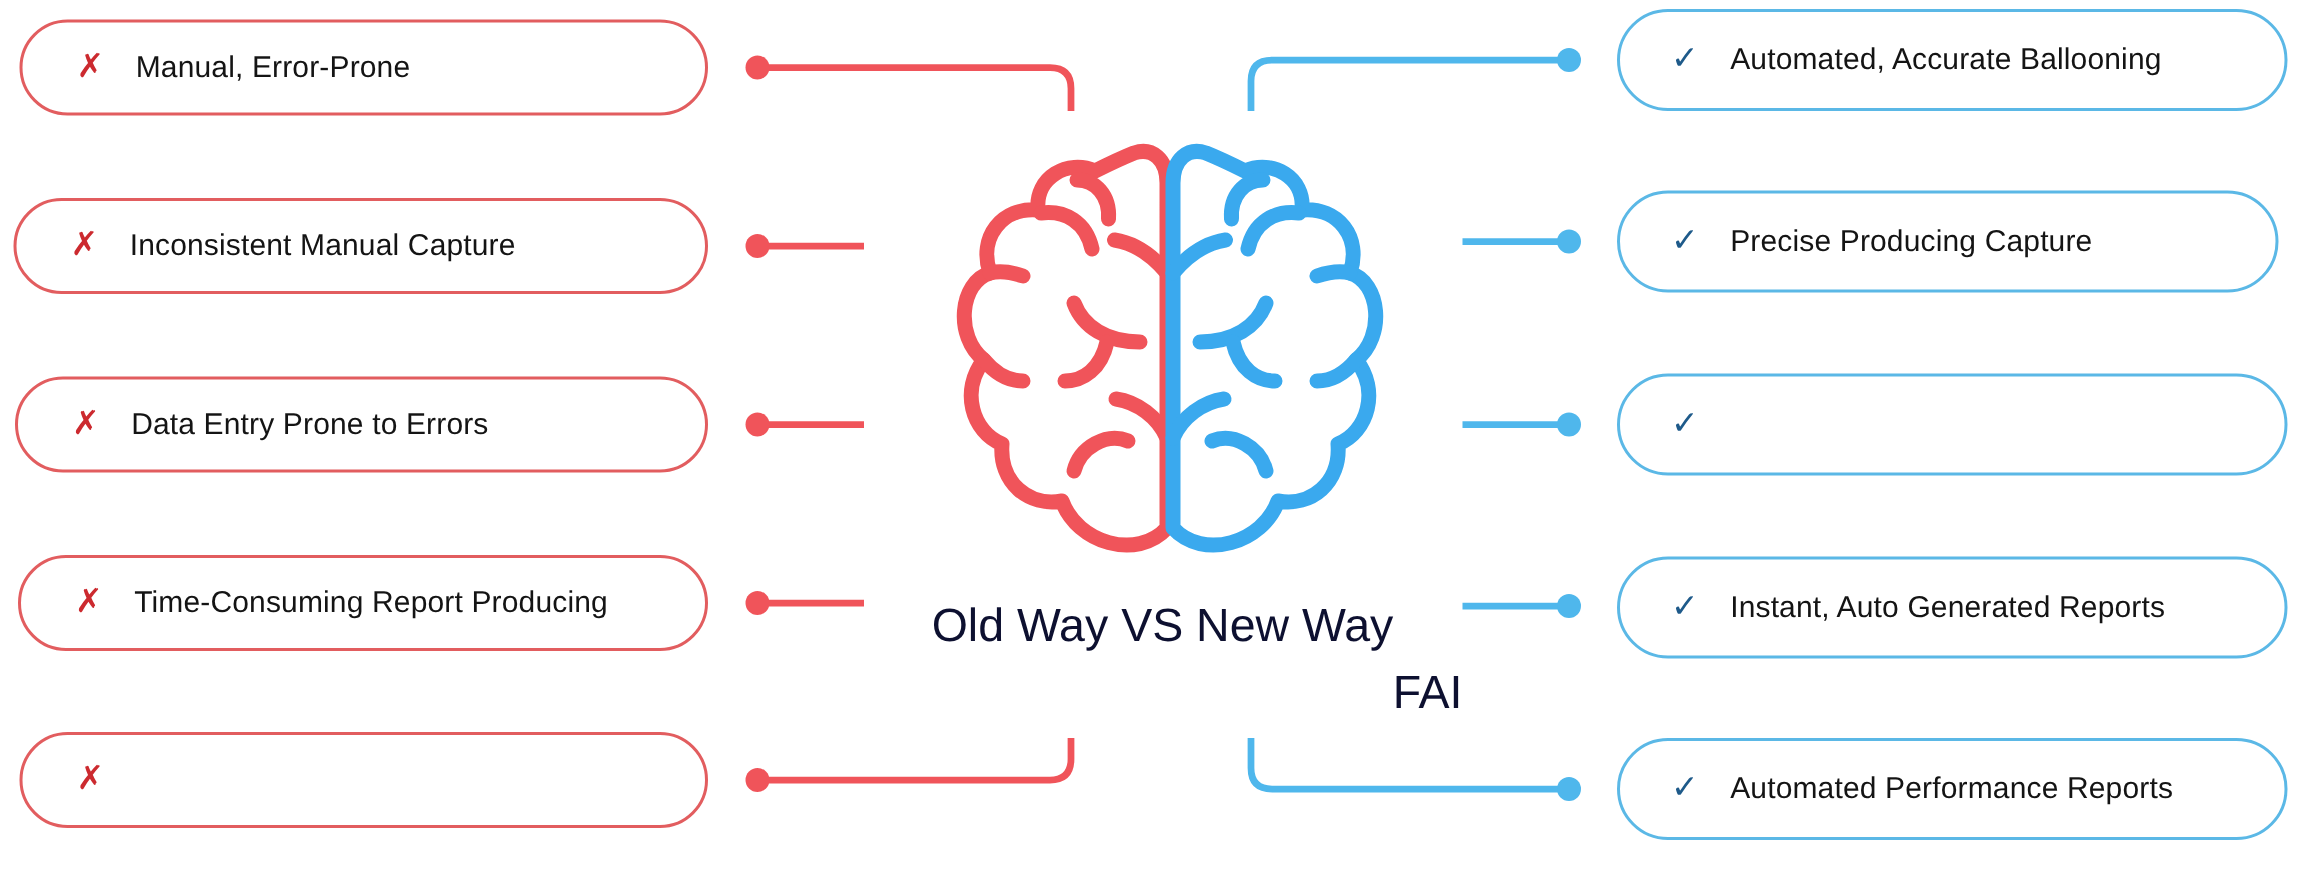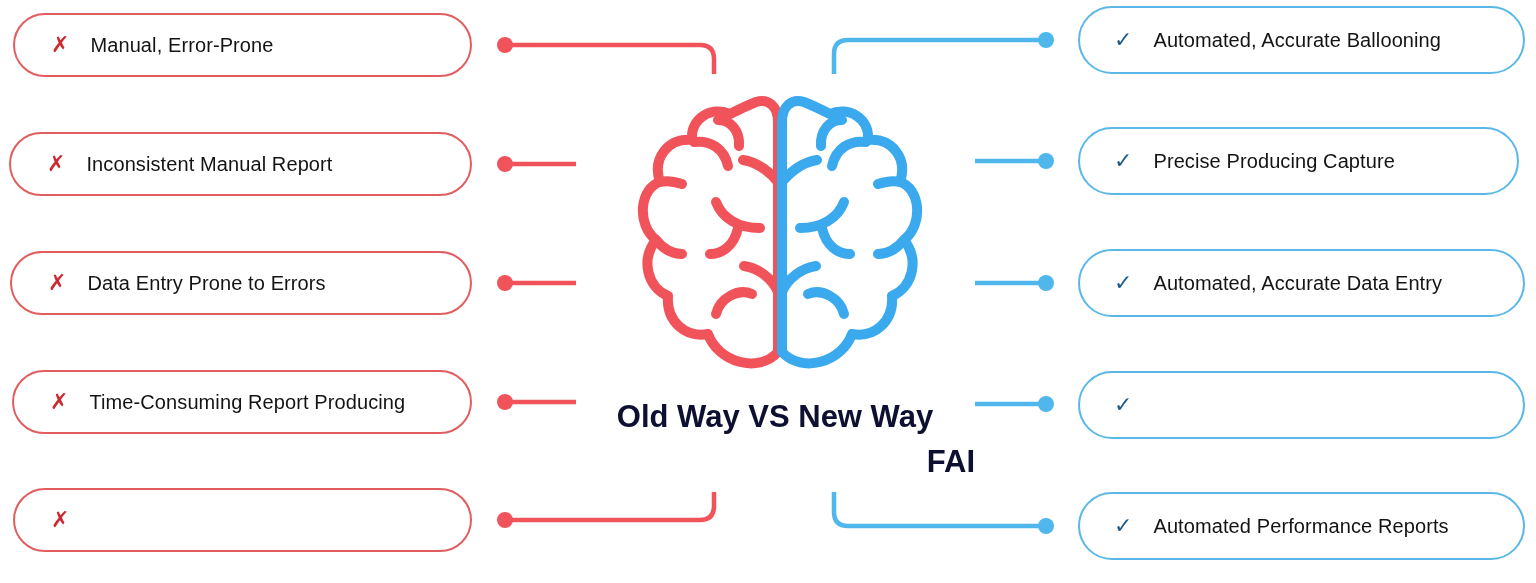--- a/index.html
+++ b/index.html
@@ -11,21 +11,21 @@
   .pill.new { border: 2.5px solid #5bb8e6; left: 1078px; width: 447px; }
   .pill .mark { font-size: 22px; margin-right: 9px; line-height: 1; }
   .pill.old .mark { color: #cc2a2f; font-family: "DejaVu Sans", sans-serif; font-weight: 700; }
   .pill.new .mark { color: #1e5a8a; font-family: "DejaVu Sans", sans-serif; font-weight: 700; }
   .pill .label { font-size: 20px; color: #141414; letter-spacing: 0.1px; white-space: nowrap; margin-left: 12px; }
   .pill.old { padding-left: 36px; }
   .pill.new { padding-left: 34px; }
   #connectors { position: absolute; left: 0; top: 0; }
   #brain { position: absolute; left: 628px; top: 92px; }
   .title { position: absolute; left: 575px; width: 400px; text-align: center;
-           color: #0d1030; font-weight: 700; font-size: 31px; line-height: 38px; }
+           color: #0d1030; font-weight: 400; font-size: 31px; line-height: 38px; }
 </style>
 </head>
 <body>
 
 <svg id="connectors" width="1536" height="583" viewBox="0 0 1536 583">
   <g fill="none" stroke="#f0545a" stroke-width="4.5" stroke-linecap="butt">
     <path d="M505 45 H700 Q714 45 714 59 V74"></path>
     <path d="M505 164 H576"></path>
     <path d="M505 283 H576"></path>
     <path d="M505 402 H576"></path>
@@ -97,21 +97,21 @@
 
 <div class="title" style="top:398px;">Old Way VS New Way</div>
 <div class="title" style="top:443px;text-align:right;">FAI</div>
 
 <div class="pill old" style="top:13px;">
   <span class="mark">✗</span>
   <span class="label">Manual, Error-Prone</span>
 </div>
 <div class="pill old" style="top:132px; left:9px; width:463px;">
   <span class="mark">✗</span>
-  <span class="label">Inconsistent Manual Report</span>
+  <span class="label">Inconsistent Manual Capture</span>
 </div>
 <div class="pill old" style="top:251px; left:10px; width:462px;">
   <span class="mark">✗</span>
   <span class="label">Data Entry Prone to Errors</span>
 </div>
 <div class="pill old" style="top:370px; left:12px; width:460px;">
   <span class="mark">✗</span>
   <span class="label">Time-Consuming Report Producing</span>
 </div>
 <div class="pill old" style="top:488px; left:13px; width:459px;">
@@ -121,21 +121,21 @@
 <div class="pill new" style="top:6px; height:68px; border-radius:34px;">
   <span class="mark">✓</span>
   <span class="label">Automated, Accurate Ballooning</span>
 </div>
 <div class="pill new" style="top:127px; height:68px; border-radius:34px; width:441px;">
   <span class="mark">✓</span>
   <span class="label">Precise Producing Capture</span>
 </div>
 <div class="pill new" style="top:249px; height:68px; border-radius:34px;">
   <span class="mark">✓</span>
-  <span class="label">Automated, Accurate Data Entry</span>
 </div>
 <div class="pill new" style="top:371px; height:68px; border-radius:34px;">
   <span class="mark">✓</span>
+  <span class="label">Instant, Auto Generated Reports</span>
 </div>
 <div class="pill new" style="top:492px; height:68px; border-radius:34px;">
   <span class="mark">✓</span>
   <span class="label">Automated Performance Reports</span>
 </div>
 
 </body></html>

